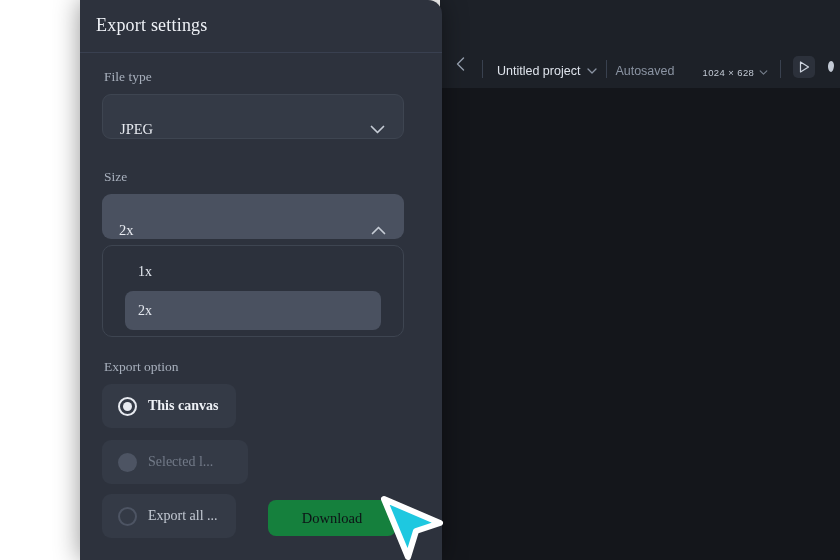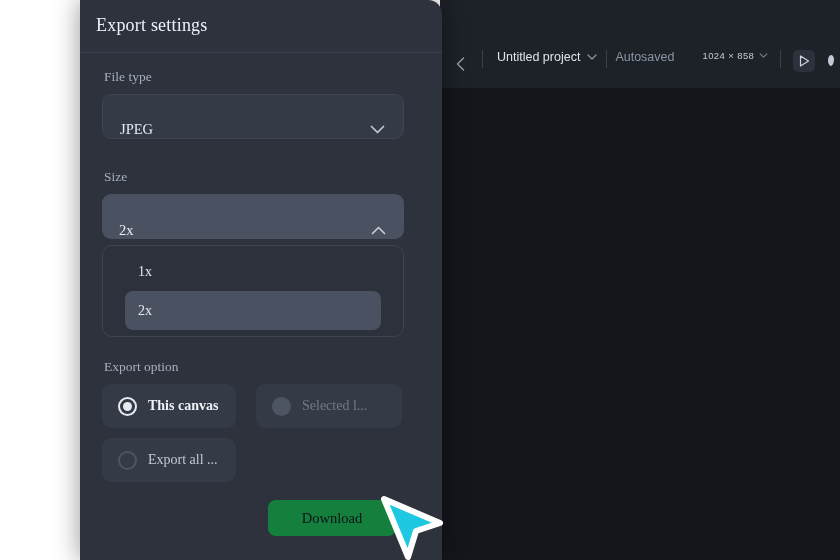--- a/index.html
+++ b/index.html
@@ -15,21 +15,21 @@
   .app-window {
     position: absolute; left: 440px; top: 0; width: 400px; height: 560px;
     background: #14161b; overflow: hidden;
   }
   .app-topbar {
     position: absolute; left: 0; top: 0; width: 400px; height: 88px;
     background: #1d2128;
   }
   .topbar-row {
     position: absolute; left: 0; top: 50px; height: 28px;
-    display: flex; align-items: flex-start; gap: 0px;
+    display: flex; align-items: flex-end; gap: 0px;
   }
   .tb-back {
     width: 28px; height: 28px; display: flex; align-items: center; justify-content: center;
     margin-left: 6px; color: #97a0af;
   }
   .tb-divider { width: 1px; height: 18px; background: #39414f; margin: 0 8px; }
   .tb-title {
     color: #dfe4ec; font-size: 12.5px; white-space: nowrap;
   }
   .tb-caret { color: #8b94a3; font-size: 9px; margin-left: 7px; }
@@ -80,21 +80,21 @@
     margin: 6px 0 0 22px; width: 302px;
     border: 1px solid #3e4551; border-radius: 10px;
     background: #2c313c; padding: 6px 22px;
   }
   .option {
     height: 39px; border-radius: 8px; display:flex; align-items:center;
     color:#e3e7ee; font-size: 14px; padding-left: 13px;
   }
   .option.selected { background: #4a5160; }
 
-  .opt-row { display:flex; gap: 20px; margin-left: 22px; }
+  .opt-row { display:flex; gap: 12px; margin-left: 22px; flex-direction: column; }
   .opt-chip {
     height: 44px; border-radius: 9px; background: #343a46;
     display:flex; align-items:center; padding: 0 16px; gap: 11px;
   }
   .opt-chip.w1 { width: 134px; }
   .opt-chip.w2 { width: 146px; }
   .opt-chip.mt { margin-top: 10px; }
   .radio {
     width: 19px; height: 19px; border-radius:50%; border: 2px solid #e7eaf0;
     display:flex; align-items:center; justify-content:center; flex: none;
@@ -135,21 +135,21 @@
           <span class="tb-title">Untitled project</span>
           <span class="tb-caret">
             <svg width="10" height="6" viewBox="0 0 10 6" fill="none">
                 <path d="M1 1l4 4 4-4" stroke="currentColor" stroke-width="1.3" stroke-linecap="round" stroke-linejoin="round"></path>
               </svg>
           </span>
         </div>
         <div class="tb-divider" style="margin-left:9px;"></div>
         <span class="tb-autosaved">Autosaved</span>
         <div style="display:flex;align-items:center;margin-left:28px;">
-          <span class="tb-res">1024 × 858</span>
+          <span class="tb-res">1024 × 628</span>
           <span class="tb-res-caret">
             <svg width="9" height="5" viewBox="0 0 10 6" fill="none">
                 <path d="M1 1l4 4 4-4" stroke="currentColor" stroke-width="1.3" stroke-linecap="round" stroke-linejoin="round"></path>
               </svg>
           </span>
         </div>
         <div class="tb-divider" style="margin-left:12px;"></div>
         <div class="tb-tool" style="margin-left:4px;">
           <svg width="11" height="12" viewBox="0 0 11 12" fill="none">
               <path d="M1.5 1v10l8-5z" stroke="currentColor" stroke-width="1.2" stroke-linejoin="round"></path>

